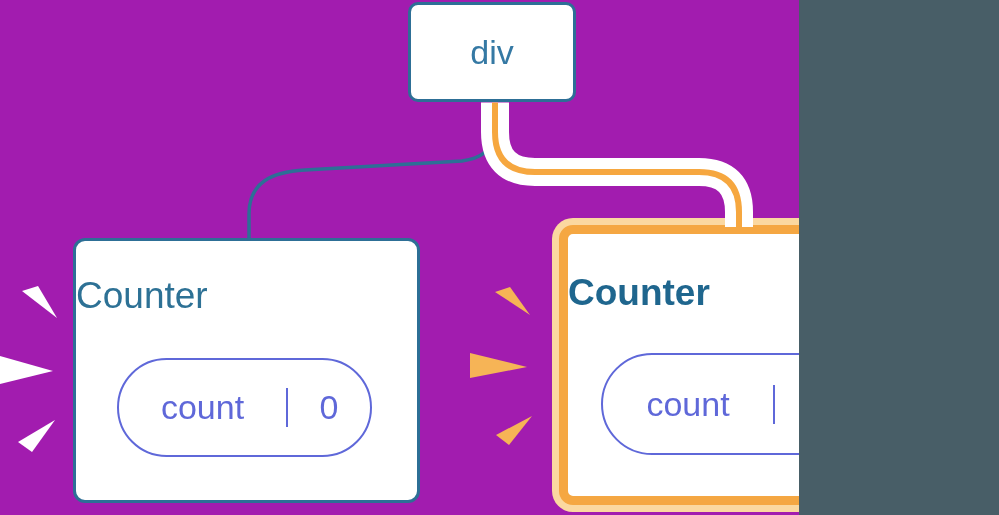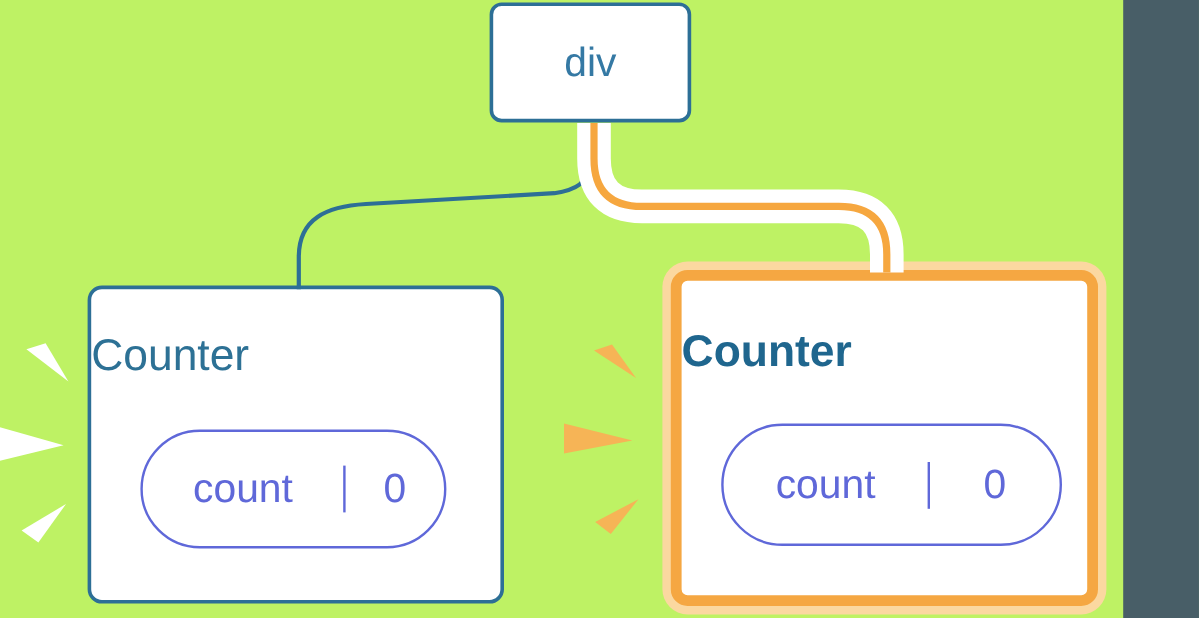--- a/index.html
+++ b/index.html
@@ -3,23 +3,23 @@
 <meta charset="utf-8">
 <style>
   html, body {
     margin: 0;
     padding: 0;
     background: #485E67;
     font-family: "Liberation Sans", sans-serif;
   }
   .canvas {
     position: relative;
-    width: 936px;
+    width: 799px;
     height: 515px;
-    background: #bef264;
+    background: #a21caf;
     overflow: hidden;
   }
   .node {
     position: absolute;
     background: #ffffff;
     box-sizing: border-box;
     z-index: 1;
   }
   .root-node {
     left: 408px;

